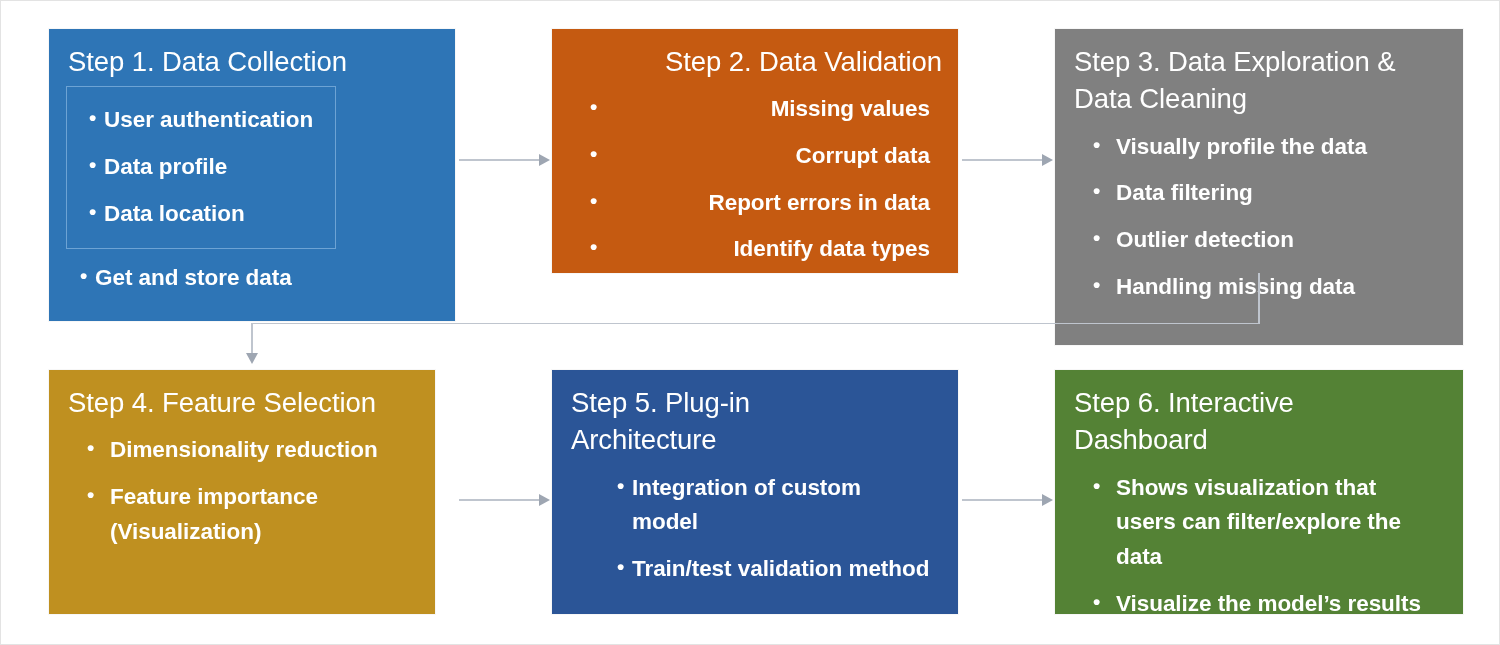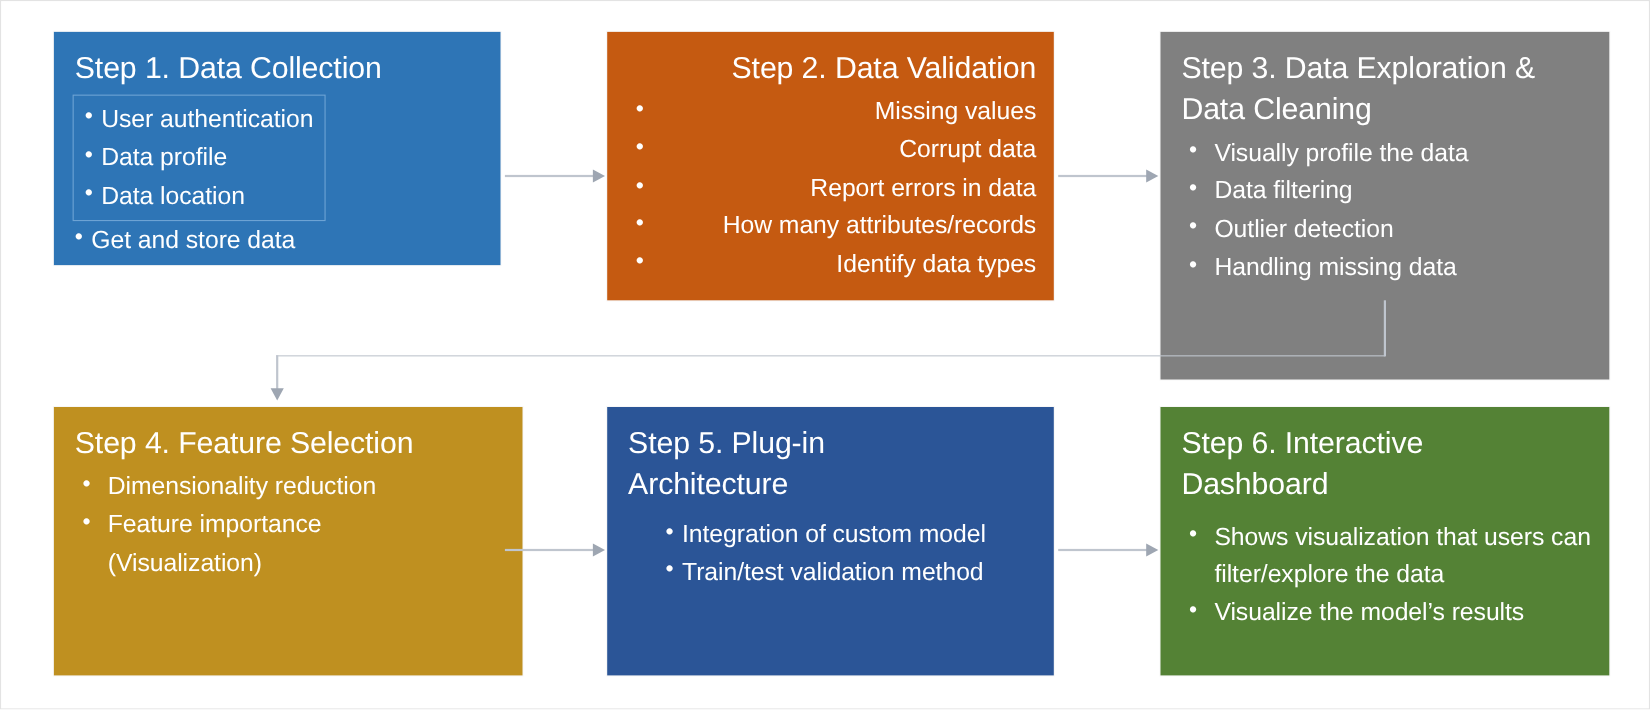--- a/index.html
+++ b/index.html
@@ -38,23 +38,23 @@
   }
   .bullets {
     list-style: none;
     margin: 0;
     padding: 0;
   }
   .bullets li {
     position: relative;
     font-size: 22.5px;
     line-height: 1.54;
-    font-weight: 400;
+    font-weight: 700;
     letter-spacing: -0.05px;
-    margin: 0;
+    margin: 12px;
   }
   
   .bullets.gap li {
     padding-left: 30px;
   }
   .bullets.gap li::before {
     content: "\2022";
     position: absolute;
     left: 7px;
     top: -1px;
@@ -106,56 +106,55 @@
     border-left: 6.5px solid transparent;
     border-right: 6.5px solid transparent;
     border-top: 11px solid #9ea6b2;
   }
 </style>
 </head>
 <body>
 
 <div id="page">
 
-  <div class="step-box" style="left:48px; top:28px; width:406px; height:212px; background:#2E75B6;">
+  <div class="step-box" style="left:48px; top:28px; width:406px; height:292px; background:#2E75B6;">
     <div class="step-title">Step 1. Data Collection</div>
     <div class="sub-frame">
       <ul class="bullets tight">
         <li>User authentication</li>
         <li>Data profile</li>
         <li>Data location</li>
       </ul>
     </div>
     <ul class="bullets tight after-frame">
       <li>Get and store data</li>
     </ul>
   </div>
 
   <div class="step-box" style="left:551px; top:28px; width:406px; height:244px; background:#C55A11;text-align:right;">
     <div class="step-title">Step 2. Data Validation</div>
     <ul class="bullets gap">
       <li>Missing values</li>
       <li>Corrupt data</li>
       <li>Report errors in data</li>
-      <li>How many attributes/records</li>
       <li>Identify data types</li>
     </ul>
   </div>
 
   <div class="step-box" style="left:1054px; top:28px; width:408px; height:316px; background:#808080;">
     <div class="step-title" style="max-width:378px;">Step 3. Data Exploration &amp; Data Cleaning</div>
     <ul class="bullets gap">
       <li>Visually profile the data</li>
       <li>Data filtering</li>
       <li>Outlier detection</li>
       <li>Handling missing data</li>
     </ul>
   </div>
 
-  <div class="step-box" style="left:48px; top:369px; width:426px; height:244px; background:#BF9020;">
+  <div class="step-box" style="left:48px; top:369px; width:386px; height:244px; background:#BF9020;">
     <div class="step-title">Step 4. Feature Selection</div>
     <ul class="bullets gap">
       <li>Dimensionality reduction</li>
       <li style="max-width:300px;">Feature importance (Visualization)</li>
     </ul>
   </div>
 
   <div class="step-box" style="left:551px; top:369px; width:406px; height:244px; background:#2B5597;">
     <div class="step-title" style="max-width:250px;">Step 5. Plug-in Architecture</div>
     <ul class="bullets tight indent" style="margin-top:10px;">

